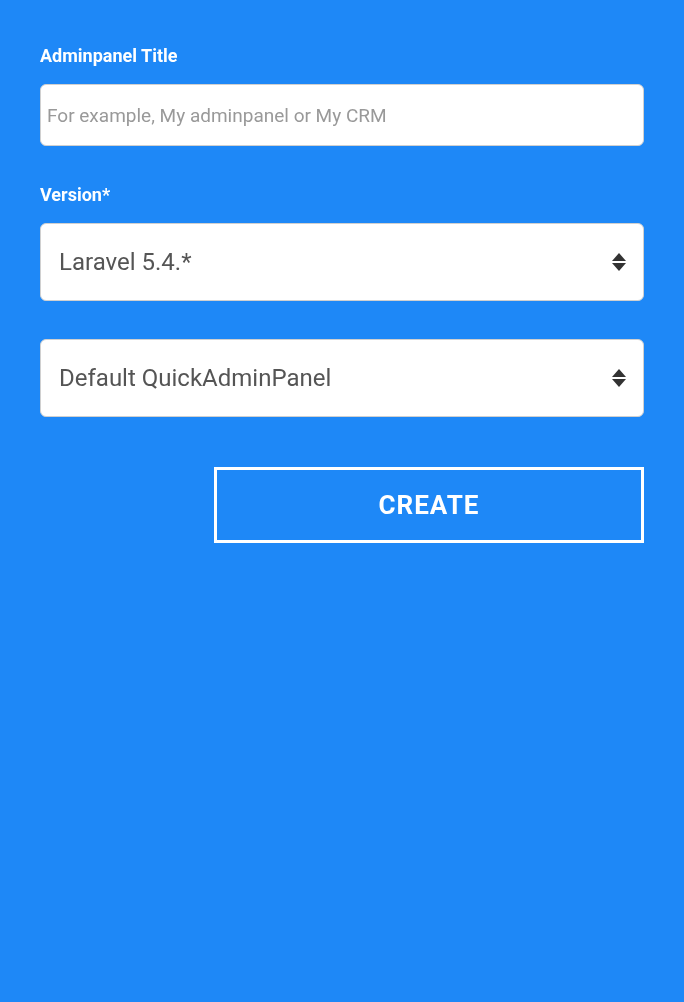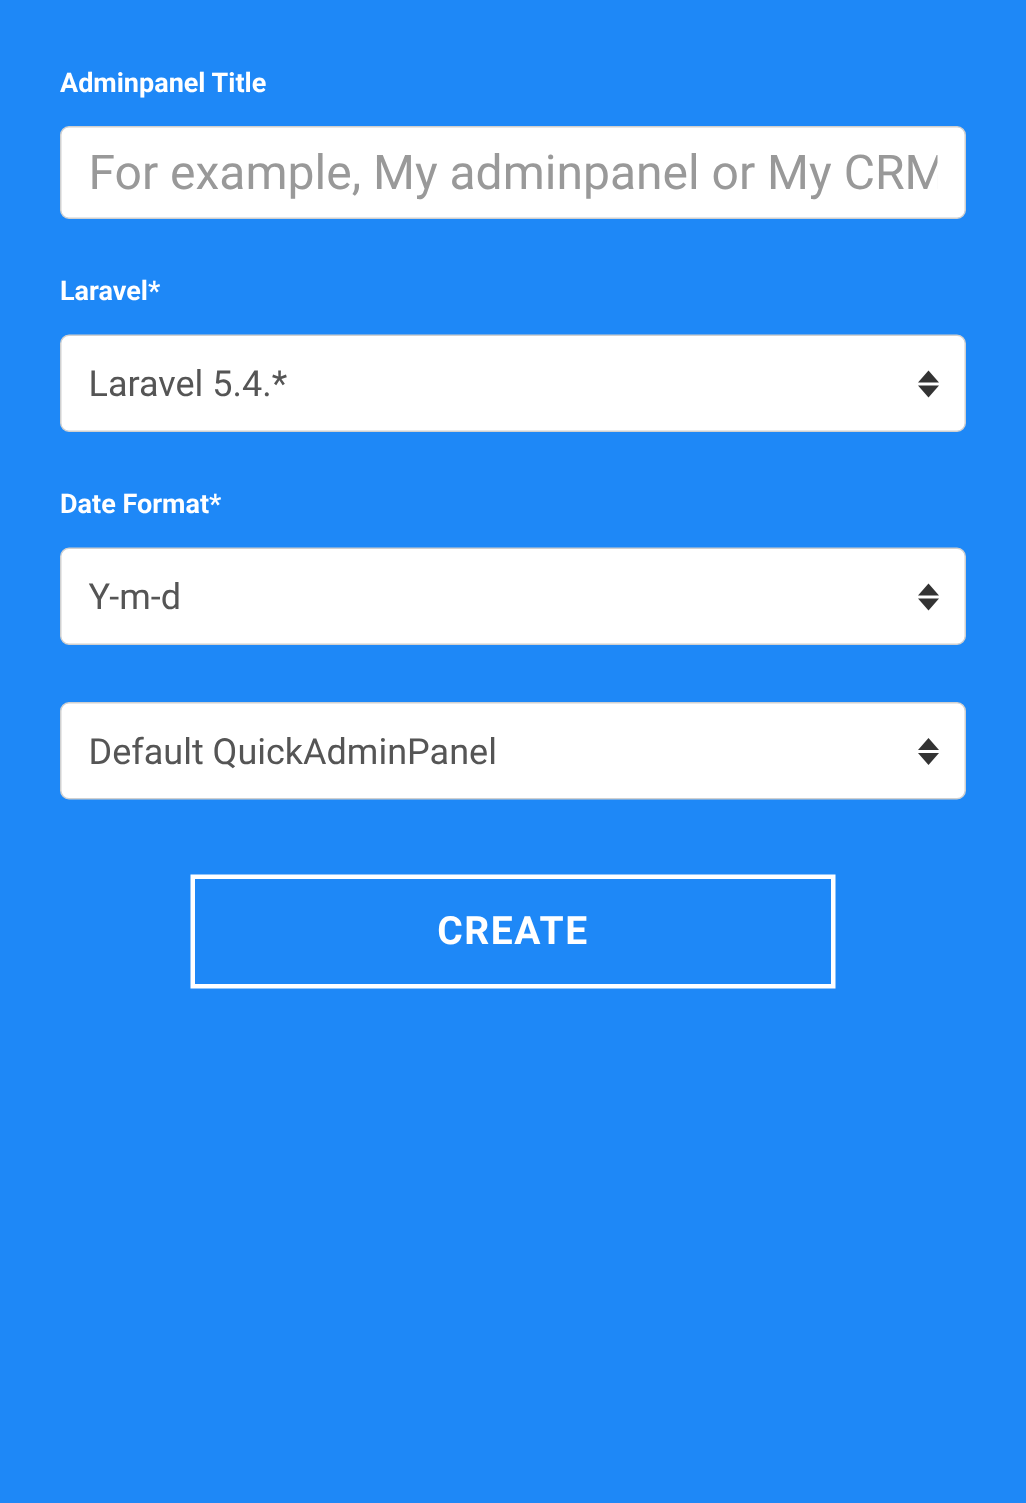--- a/index.html
+++ b/index.html
@@ -27,39 +27,39 @@
       font-size: 18px;
       margin-bottom: 18px;
     }
     
     .form-input {
       width: 100%;
       height: 62px;
       background-color: #ffffff;
       border: 1px solid #d0d0d0;
       border-radius: 6px;
-      padding: 0 18px;
-      font-size: 32px;
+      padding: 0 6px;
+      font-size: 19px;
       color: #555555;
       outline: none;
       font-family: inherit;
     }
     
     .form-input::placeholder {
       color: #999999;
     }
     
     .select-wrapper {
       position: relative;
       width: 100%;
     }
     
     .form-select {
       width: 100%;
-      height: 65px;
+      height: 78px;
       background-color: #ffffff;
       border: 1px solid #d0d0d0;
       border-radius: 6px;
       padding: 0 50px 0 18px;
       font-size: 24px;
       color: #555555;
       outline: none;
       appearance: none;
       -webkit-appearance: none;
       -moz-appearance: none;
@@ -89,21 +89,21 @@
     .arrow-down {
       width: 0;
       height: 0;
       border-left: 7px solid transparent;
       border-right: 7px solid transparent;
       border-top: 8px solid #333333;
     }
     
     .button-wrapper {
       display: flex;
-      justify-content: center;
+      justify-content: flex-end;
       margin-top: 50px;
     }
     
     .create-button {
       background-color: transparent;
       border: 3px solid #ffffff;
       color: #ffffff;
       font-weight: 700;
       font-size: 26px;
       padding: 20px 0;
@@ -115,43 +115,33 @@
   </style>
 </head>
 <body>
 
 <div class="form-group">
   <label class="form-label">Adminpanel Title</label>
   <input type="text" class="form-input" placeholder="For example, My adminpanel or My CRM" style="">
 </div>
 
 <div class="form-group">
-  <label class="form-label">Laravel*</label>
+  <label class="form-label">Version*</label>
   <div class="select-wrapper">
     <select class="form-select">
       <option>Laravel 5.4.*</option>
     </select>
     <div class="select-arrows">
       <div class="arrow-up"></div>
       <div class="arrow-down"></div>
     </div>
   </div>
 </div>
 
 <div class="form-group">
-  <label class="form-label">Date Format*</label>
-  <div class="select-wrapper">
-    <select class="form-select">
-      <option>Y-m-d</option>
-    </select>
-    <div class="select-arrows">
-      <div class="arrow-up"></div>
-      <div class="arrow-down"></div>
-    </div>
-  </div>
 </div>
 
 <div class="form-group">
   <div class="select-wrapper">
     <select class="form-select">
       <option>Default QuickAdminPanel</option>
     </select>
     <div class="select-arrows">
       <div class="arrow-up"></div>
       <div class="arrow-down"></div>

